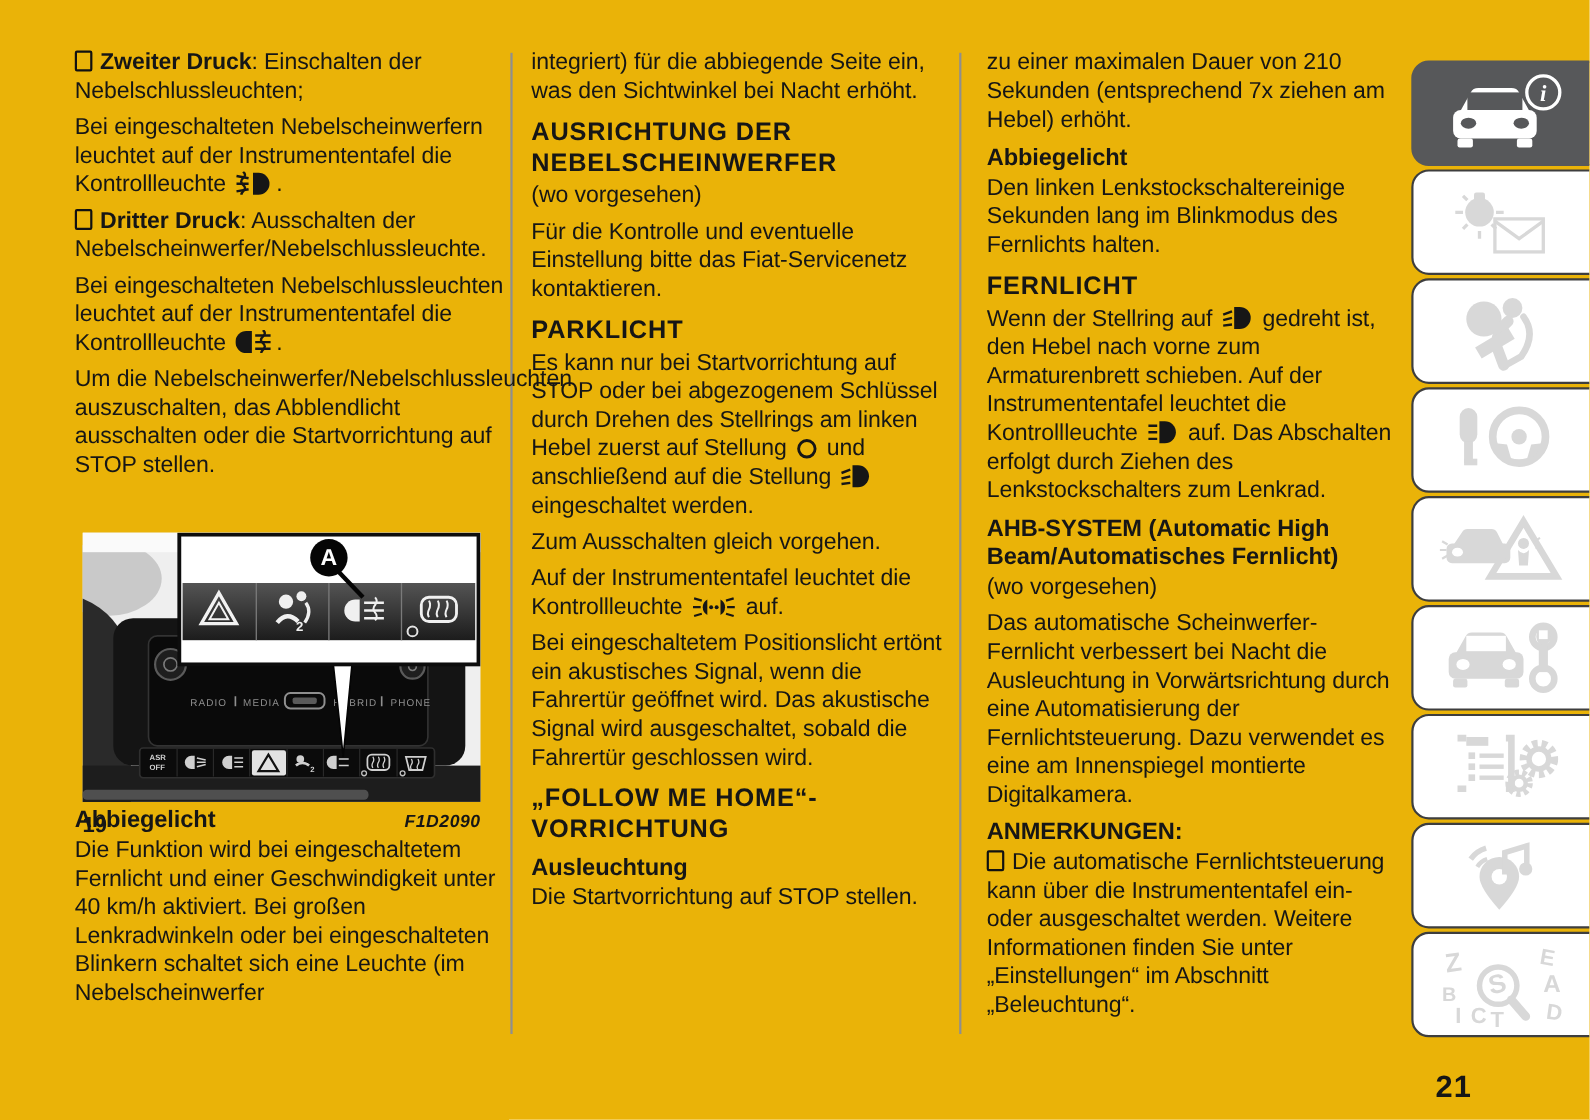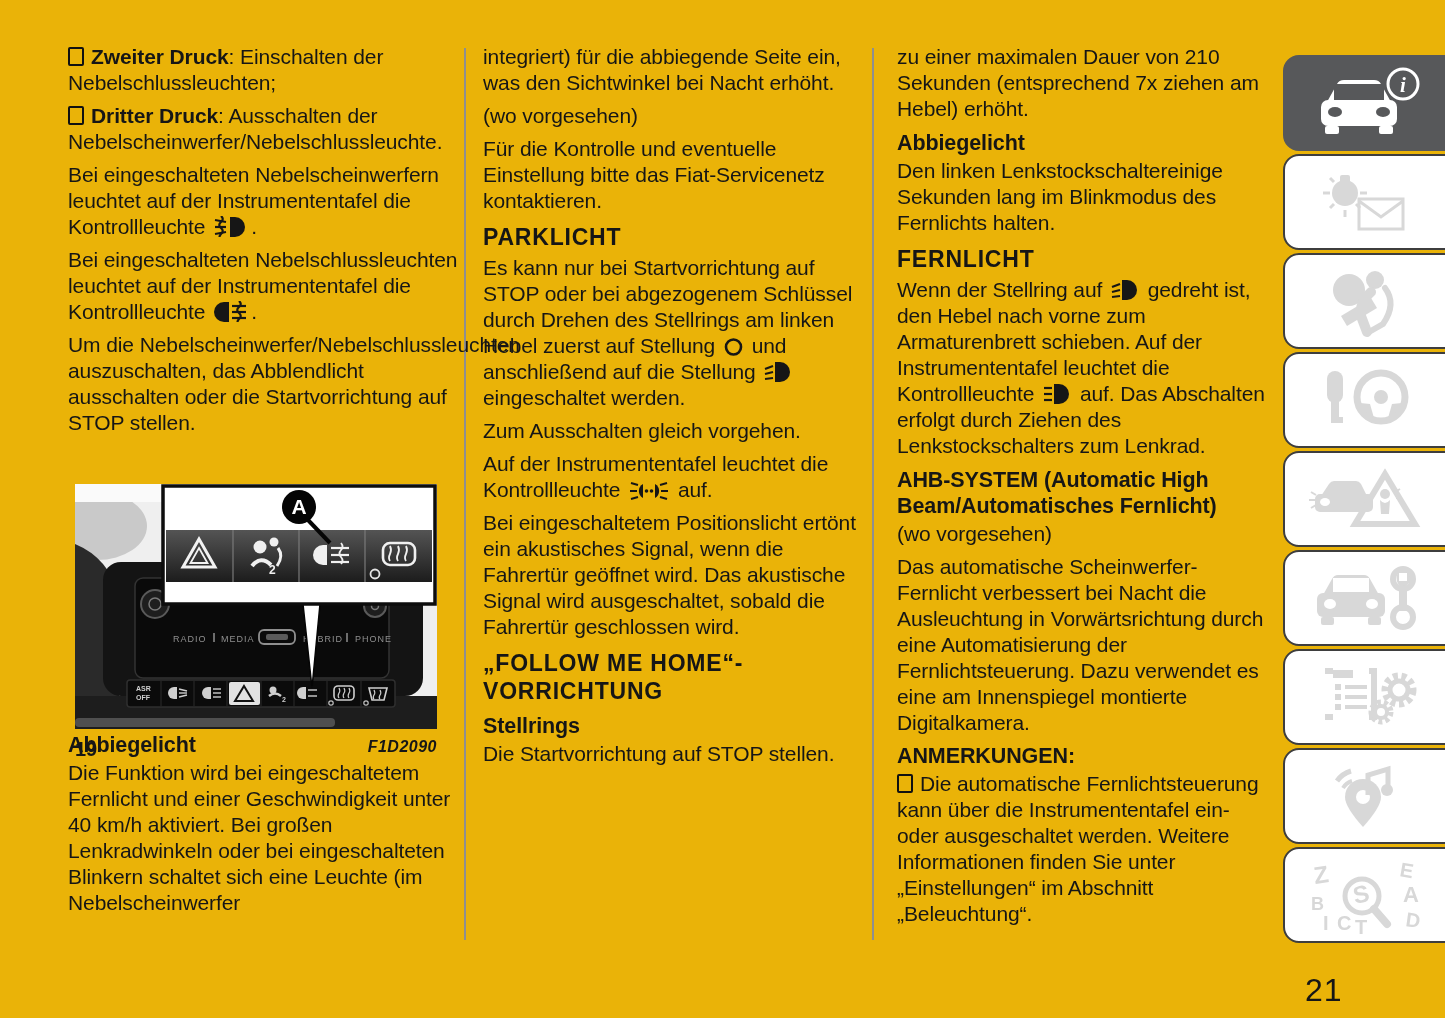--- a/index.html
+++ b/index.html
@@ -18,43 +18,43 @@
   .sym{vertical-align:-4px;margin:0 3px;}
   .nowrap{white-space:nowrap;}
   .figure{position:absolute;left:75px;top:484px;width:362px;}
   .figcap{display:flex;justify-content:space-between;align-items:flex-start;margin-top:5px;}
   .fignum{font-weight:bold;font-size:20px;}
   .figcode{font-weight:bold;font-size:16px;letter-spacing:0.5px;font-style:italic;}
   .tab{position:absolute;left:1283px;width:176px;height:92px;background:#ffffff;
        border:2.5px solid #3e3e3e;border-radius:16px;}
   .tab.active{background:#57585a;border-color:#57585a;}
   .tab svg{position:absolute;left:22px;top:9px;}
-  .pagenum{position:absolute;left:1305px;top:972px;font-weight:normal;font-size:32px;letter-spacing:1px;}
+  .pagenum{position:absolute;left:1305px;top:972px;font-weight:bold;font-size:28px;letter-spacing:1px;}
 </style>
 </head>
 <body>
 
 <div class="page">
 
   <div class="vdiv" style="left:464px;"></div>
   <div class="vdiv" style="left:872px;"></div>
 
   <div class="col" id="col1">
     <p><span class="sq"></span><b>Zweiter Druck</b><span>: Einschalten der Nebelschlussleuchten;</span></p>
-    <p><span class="sq"></span><b>Dritter Druck</b><span>: Ausschalten der Nebelscheinwerfer/Nebelschlussleuchte.</span></p>
     <p><span>Bei eingeschalteten Nebelscheinwerfern leuchtet auf der Instrumententafel die Kontrollleuchte</span>
       <svg class="sym" width="34" height="22" viewBox="0 0 34 22">
         <path d="M21 1 a10 10 0 0 1 0 20 h-5 v-20 z" fill="#161616"></path>
         <g stroke="#161616" stroke-width="2.2" fill="none">
           <line x1="1" y1="4" x2="12" y2="6"></line>
             <line x1="1" y1="11" x2="12" y2="11"></line>
             <line x1="1" y1="18" x2="12" y2="16"></line>
           <path d="M7 0 q3.5 3 0 6 q-3.5 3 0 6 q3.5 3 0 6 q-1.5 1.5 -1.5 3"></path>
         </g>
       </svg><span>.</span></p>
+    <p><span class="sq"></span><b>Dritter Druck</b><span>: Ausschalten der Nebelscheinwerfer/Nebelschlussleuchte.</span></p>
     <p><span>Bei eingeschalteten Nebelschlussleuchten leuchtet auf der Instrumententafel die Kontrollleuchte</span>
       <svg class="sym" width="34" height="22" viewBox="0 0 34 22">
         <path d="M10 1 a10 10 0 0 0 0 20 h5 v-20 z" fill="#161616"></path>
         <g stroke="#161616" stroke-width="2.2" fill="none">
           <line x1="18" y1="5" x2="32" y2="5"></line>
             <line x1="18" y1="11" x2="32" y2="11"></line>
             <line x1="18" y1="17" x2="32" y2="17"></line>
           <path d="M25 0 q3.5 3 0 6 q-3.5 3 0 6 q3.5 3 0 6 q-1.5 1.5 -1.5 3"></path>
         </g>
       </svg><span>.</span></p>
@@ -181,20 +181,21 @@
     </div>
   </div>
 
   <div class="col" style="left:68px;top:724px;width:396px;">
     <div class="hsub">Abbiegelicht</div>
     <p>Die Funktion wird bei eingeschaltetem Fernlicht und einer Geschwindigkeit unter 40 km/h aktiviert. Bei großen Lenkradwinkeln oder bei eingeschalteten Blinkern schaltet sich eine Leuchte (im Nebelscheinwerfer</p>
   </div>
 
   <div class="col" id="col2">
     <p>integriert) für die abbiegende Seite ein, was den Sichtwinkel bei Nacht erhöht.</p>
+    <div class="h1">AUSRICHTUNG DER NEBELSCHEINWERFER</div>
     <p>(wo vorgesehen)</p>
     <p>Für die Kontrolle und eventuelle Einstellung bitte das Fiat-Servicenetz kontaktieren.</p>
     <div class="h1">PARKLICHT</div>
     <p><span>Es kann nur bei Startvorrichtung auf STOP oder bei abgezogenem Schlüssel durch Drehen des Stellrings am linken Hebel zuerst auf Stellung</span>
       <svg class="sym" width="19" height="21" viewBox="0 0 19 21">
         <circle cx="9.5" cy="11" r="7.5" fill="none" stroke="#161616" stroke-width="2.6"></circle>
       </svg>
       <span>und anschließend auf die Stellung</span>
       <svg class="sym" width="28" height="22" viewBox="0 0 28 22">
         <path d="M16 1 a10 10 0 0 1 0 20 h-5 v-20 z" fill="#161616"></path>
@@ -217,21 +218,21 @@
           <line x1="31" y1="4" x2="38" y2="2"></line>
             <line x1="32" y1="10" x2="39" y2="10"></line>
             <line x1="31" y1="16" x2="38" y2="18"></line>
         </g>
         <circle cx="17.5" cy="10" r="1.8" fill="#161616"></circle>
           <circle cx="22.5" cy="10" r="1.8" fill="#161616"></circle>
       </svg>
       <span>auf.</span></p>
     <p>Bei eingeschaltetem Positionslicht ertönt ein akustisches Signal, wenn die Fahrertür geöffnet wird. Das akustische Signal wird ausgeschaltet, sobald die Fahrertür geschlossen wird.</p>
     <div class="h1">„FOLLOW ME HOME“-VORRICHTUNG</div>
-    <div class="hsub">Stellrings</div>
+    <div class="hsub">Ausleuchtung</div>
     <p>Die Startvorrichtung auf STOP stellen.</p>
   </div>
 
   <div class="col" id="col3">
     <p>zu einer maximalen Dauer von 210 Sekunden (entsprechend 7x ziehen am Hebel) erhöht.</p>
     <div class="hsub">Abbiegelicht</div>
     <p>Den linken Lenkstockschaltereinige Sekunden lang im Blinkmodus des Fernlichts halten.</p>
     <div class="h1">FERNLICHT</div>
     <p><span>Wenn der Stellring auf</span>
       <svg class="sym" width="28" height="22" viewBox="0 0 28 22">

